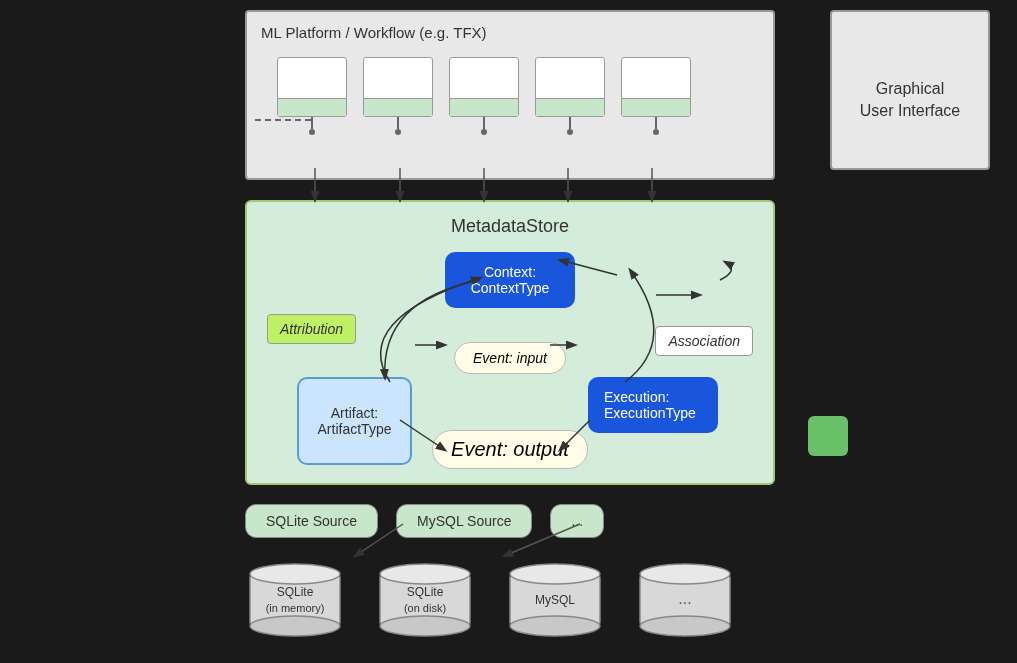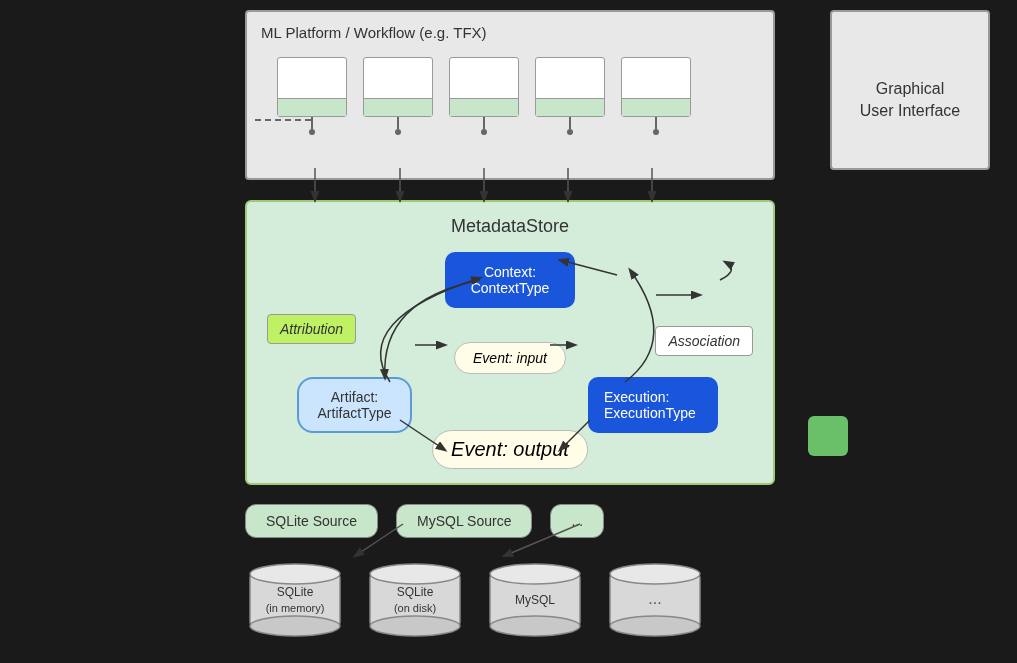--- a/index.html
+++ b/index.html
@@ -169,22 +169,22 @@
       white-space: nowrap;
     }
 
     
     .artifact-box {
       position: absolute;
       top: 175px;
       left: 50px;
       background: #cce5ff;
       border: 2px solid #5b9bd5;
-      border-radius: 16px;
-      padding: 10px 14px;
+      border-radius: 10px;
+      padding: 26px 14px;
       text-align: center;
       font-size: 14px;
       color: #333;
       min-width: 115px;
     }
 
     
     .execution-box {
       position: absolute;
       top: 175px;
@@ -264,21 +264,21 @@
       font-size: 14px;
       color: #333;
     }
 
     
     .db-row {
       position: absolute;
       top: 560px;
       left: 245px;
       display: flex;
-      gap: 20px;
+      gap: 30px;
       align-items: center;
     }
 
     .db-item {
       display: flex;
       flex-direction: column;
       align-items: center;
       gap: 6px;
     }
 

